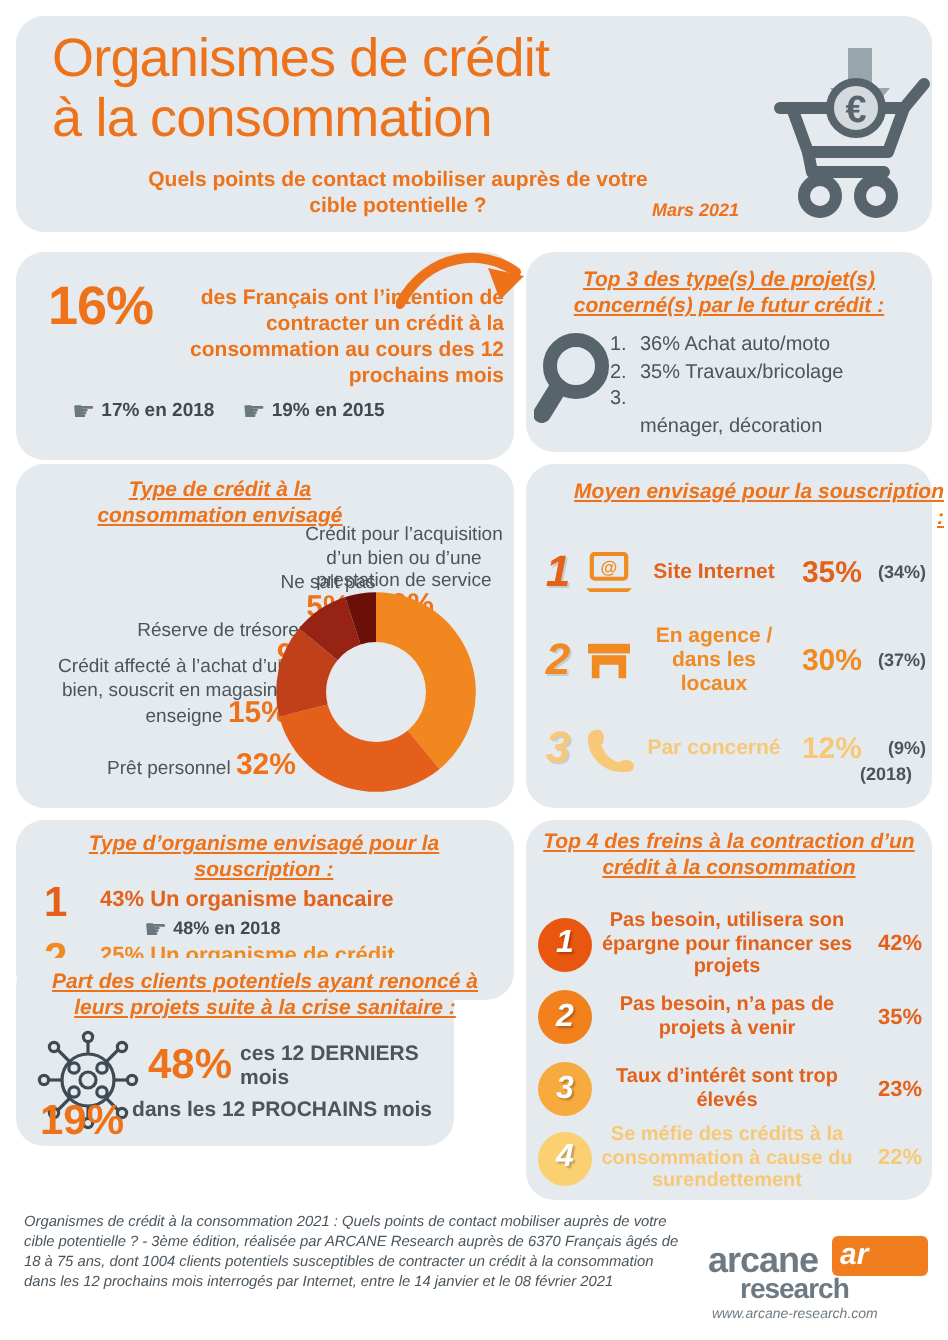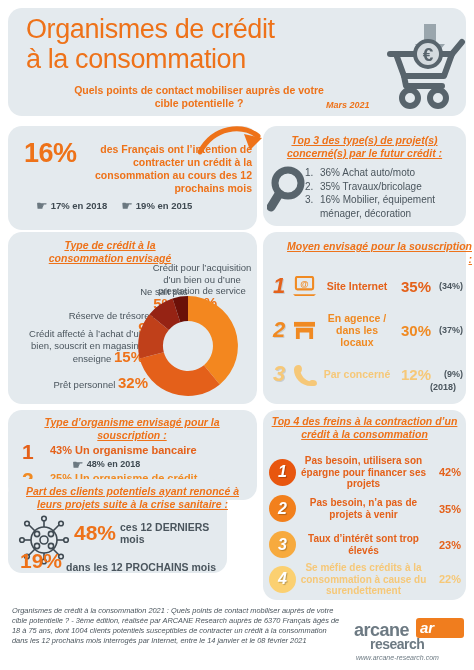--- a/index.html
+++ b/index.html
@@ -112,21 +112,21 @@
             display:flex; align-items:center; justify-content:center;
             color:#fff; font-size:16px; font-weight:bold; font-style:italic;
             text-shadow: 1px 1px 1px rgba(0,0,0,0.25); }
   .ftext { flex:1; font-size:10px; line-height:11.5px; font-weight:bold; text-align:center; padding:0 3px; }
   .fpct { width:30px; flex:none; font-size:11px; font-weight:bold; text-align:right; }
 
   
   #renonce { left: 8px; top: 479px; width: 219px; height: 94px; }
   #renonce .hd { position:absolute; left:8px; top:6px; width:233px; }
   #virus-icon { position:absolute; left:10px; top:36px; width:52px; height:50px; }
-  .rrow { position:absolute; display:flex; align-items:flex-end; gap:4px; }
+  .rrow { position:absolute; display:flex; align-items:flex-start; gap:4px; }
   #rr1 { left:66px; top:42px; } #rr2 { left:12px; top:70px; }
   .rbig { color:#ee7219; font-size:21px; font-weight:bold; }
   .rtxt { color:#4a555d; font-size:10.5px; font-weight:bold; }
 
   
   #footnote { position:absolute; left:12px; top:606px; width:330px;
     color:#4a555d; font-size:7.4px; line-height:10px; font-style:italic; }
   #logo { position:absolute; left:352px; top:618px; width:114px; height:46px; }
   .logo-word { position:absolute; color:#6d7a83; font-weight:bold; letter-spacing:-0.5px; }
   #logo-arcane { left:2px; top:2px; font-size:18px; }
@@ -192,21 +192,20 @@
       <div class="top3-item">
         <span class="num">1.</span>
         <span>36% Achat auto/moto</span>
       </div>
       <div class="top3-item">
         <span class="num">2.</span>
         <span>35% Travaux/bricolage</span>
       </div>
       <div class="top3-item">
         <span class="num">3.</span>
-        <span>16% Mobilier, équipement</span>
       </div>
       <div class="t3-cont">ménager, décoration</div>
     </div>
   </div>
 
   <div class="panel" id="donutpanel">
     <div class="hd">Type de crédit à la consommation envisagé</div>
 
     <div class="dlabel" id="lab-39">
       <span>Crédit pour l’acquisition d’un bien ou d’une prestation de service</span>

